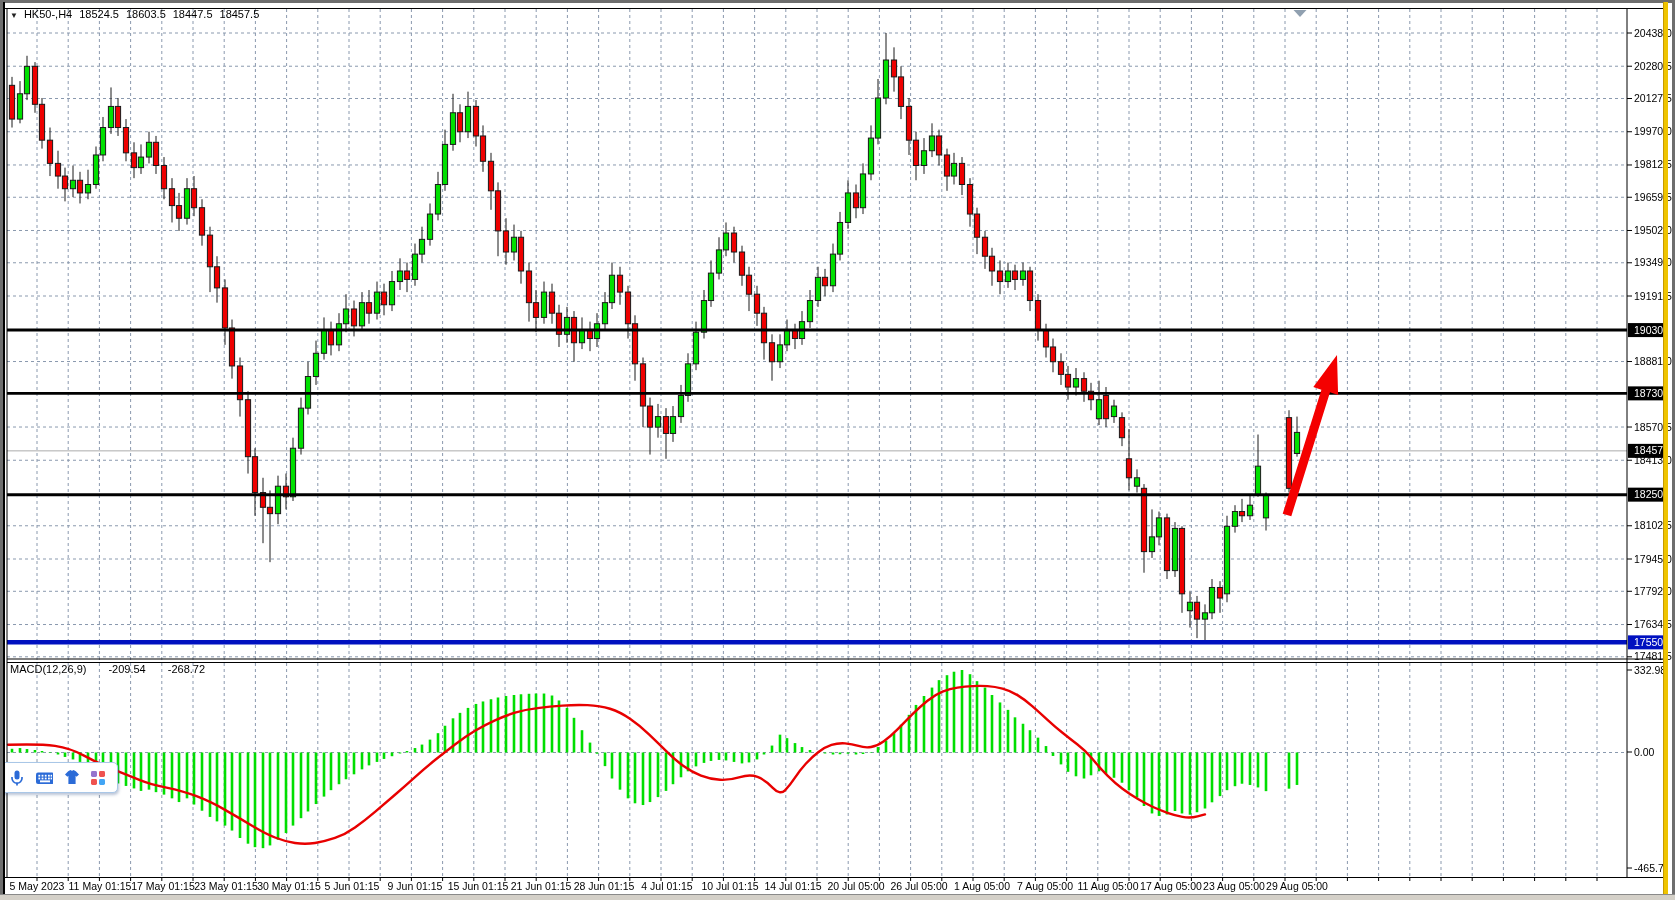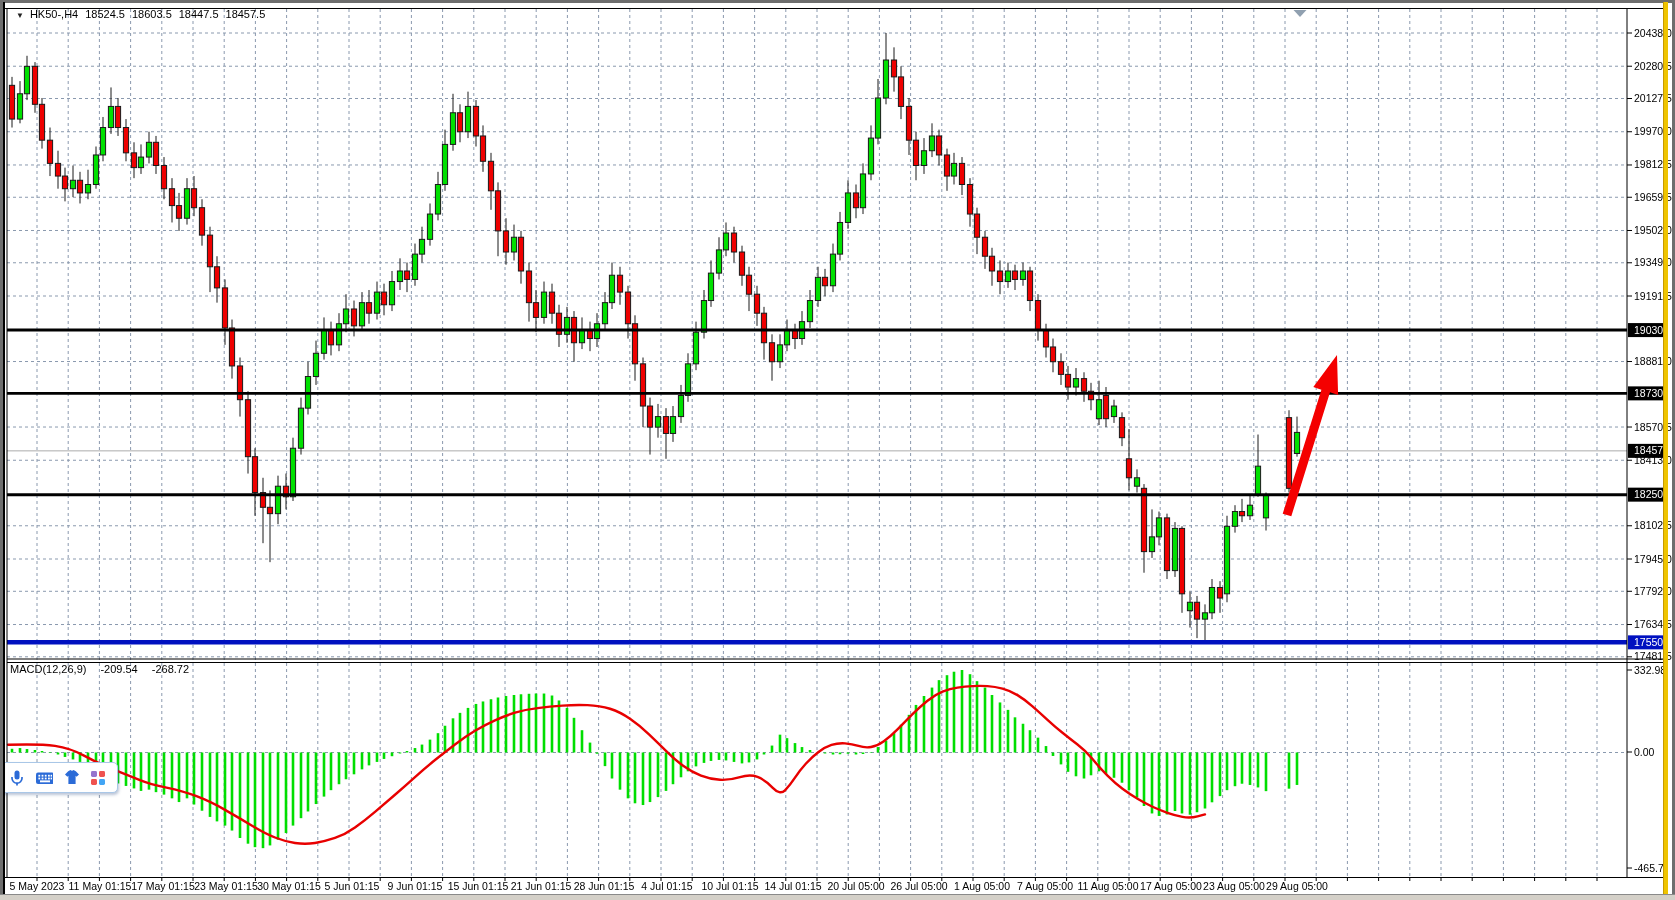--- a/index.html
+++ b/index.html
@@ -1,24 +1,24 @@
 <!DOCTYPE html>
 <html><head>
 <meta charset="utf-8">
 <style>
   html,body{margin:0;padding:0;background:#888;}
   .window{position:relative;width:1675px;height:900px;background:#fff;overflow:hidden;
           font-family:"Liberation Sans","DejaVu Sans",sans-serif;}
   .chrome{position:absolute;z-index:6;}
   #chart{position:absolute;left:0;top:0;z-index:1;}
-  .symbol-label{position:absolute;left:16px;top:8px;z-index:3;font-size:11px;color:#000;white-space:nowrap;}
+  .symbol-label{position:absolute;left:10px;top:8px;z-index:3;font-size:11px;color:#000;white-space:nowrap;}
   .symbol-label .tri{font-size:8px;margin-right:6px;color:#222;}
   .symbol-label span.v{margin-left:7px;}
   .macd-label{position:absolute;left:10px;top:663px;z-index:3;font-size:11px;color:#000;white-space:nowrap;}
-  .macd-label span{margin-right:14px;}
+  .macd-label span{margin-right:22px;}
   .ime{position:absolute;left:-6px;top:762px;width:124px;height:31px;z-index:5;background:#fff;
        border:1px solid #a9c7e7;border-radius:5px;box-shadow:1px 2px 3px rgba(60,90,140,.35);
        display:flex;align-items:center;justify-content:flex-end;gap:9px;padding-right:10px;box-sizing:border-box;}
   .ime .ic{width:18px;height:18px;display:flex;align-items:center;justify-content:center;}
 </style>
 </head>
 <body>
 
 <div class="window">
 

